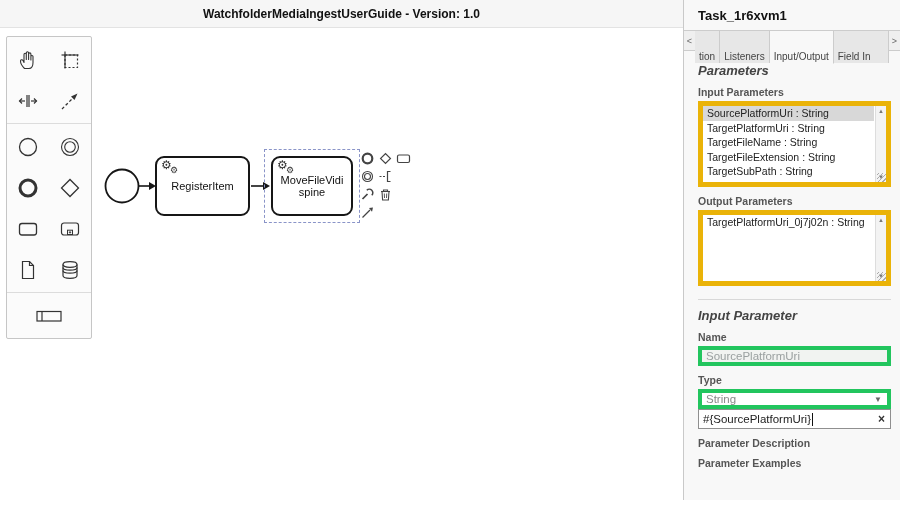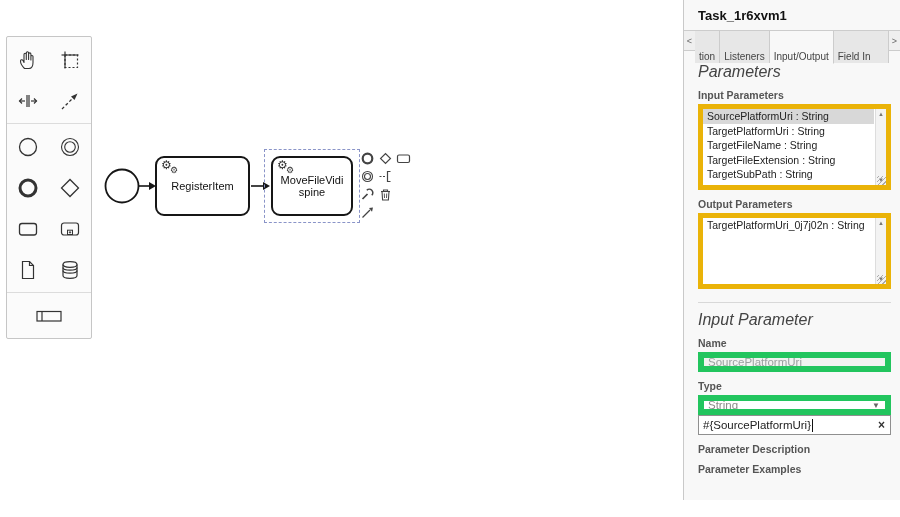--- a/index.html
+++ b/index.html
@@ -43,53 +43,56 @@
   .tab-scroll { width:11px; display:flex; align-items:center; justify-content:center;
     font-size:9px; color:#666; cursor:pointer; }
   .tab { padding:16px 4px; line-height:20px; background:#e7e7e7; border-right:1px solid #ccc;
     white-space:nowrap; overflow:hidden; cursor:pointer; }
   .tab:first-of-type { border-left:1px solid #ccc; }
   .tab.active { background:#f8f8f8; margin-bottom:-1px; border-bottom:1px solid #f8f8f8; }
   .tab.clip { flex:1; min-width:0; }
   .tab-scroll.right { margin-left:auto; }
 
   .props-body { padding:8px 9px 0 14px; }
-  .section-heading { font-style:italic; font-weight:normal; font-size:16px; color:#444; margin:4px 0 8px; }
+  .section-heading { font-style:italic; font-weight:bold; font-size:13px; color:#444; margin:4px 0 8px; }
   .field-label { font-weight:bold; font-size:10.5px; color:#555; margin:8px 0 3px; }
   .listbox { position:relative; background:#fff; border:5px solid #eab308; overflow:hidden; padding-right:12px; }
   .listbox.inputs { height:86px; }
   .listbox.outputs { height:76px; }
   .lb-item { font-size:10.5px; line-height:14.5px; padding:0 4px; color:#222;
     white-space:nowrap; overflow:hidden; cursor:pointer; }
   .lb-item.selected { background:#d8d8d8; }
   .vscroll { position:absolute; right:0; top:0; bottom:0; width:11px; background:#f3f3f3;
     border-left:1px solid #ddd; display:flex; flex-direction:column;
     justify-content:space-between; align-items:center; font-size:6px; color:#777; cursor:pointer; }
   .vscroll span { line-height:8px; padding:1px 0; }
   .grip { position:absolute; right:0; bottom:0; width:9px; height:9px; cursor:nwse-resize;
     background:repeating-linear-gradient(-45deg, transparent 0 2px, #aaa 2px 3px); }
   .divider { border-top:1px solid #d8d8d8; margin:13px 0 8px; }
 
-  .text-input { position:relative; width:100%; height:20px; border:6px solid #22c55e;
+  .text-input { position:relative; width:100%; height:20px; border:4px solid #22c55e;
     background:#fff; font-size:11.5px; color:#222; display:flex; align-items:center;
     padding:0 4px; white-space:nowrap; overflow:hidden; cursor:text; }
   .text-input.disabled { background:#f1f3f1; color:#9aa0a0; cursor:default; }
   .select { justify-content:space-between; color:#8a8a8a; cursor:pointer; }
   .chev { font-size:8px; color:#666; padding-right:1px; }
   .text-input.value { border:1px solid #8f8f8f; padding-right:18px; }
   .caret { display:inline-block; width:1px; height:13px; background:#111; margin-left:1px; }
   .clear-x { position:absolute; right:5px; top:2px; font-size:12px; font-weight:bold;
     color:#333; cursor:pointer; line-height:15px; }
   .text-input.desc { font-size:10px; }
 </style>
 </head>
 <body>
 
 <div class="stage">
 
+  <div class="canvas-header">
+    <span>WatchfolderMediaIngestUserGuide - Version: 1.0</span>
+  </div>
 
   <svg class="diagram-svg" width="683" height="517">
     <circle cx="122" cy="186" r="16.5" fill="#fff" stroke="#161616" stroke-width="1.8"></circle>
     <g>
       <line x1="139" y1="186" x2="149" y2="186" stroke="#161616" stroke-width="1.6"></line>
       <polygon points="149,182 156,186 149,190" fill="#161616"></polygon>
     </g>
     <g>
       <line x1="251" y1="186" x2="263" y2="186" stroke="#161616" stroke-width="1.6"></line>
       <polygon points="263,182 270,186 263,190" fill="#161616"></polygon>

